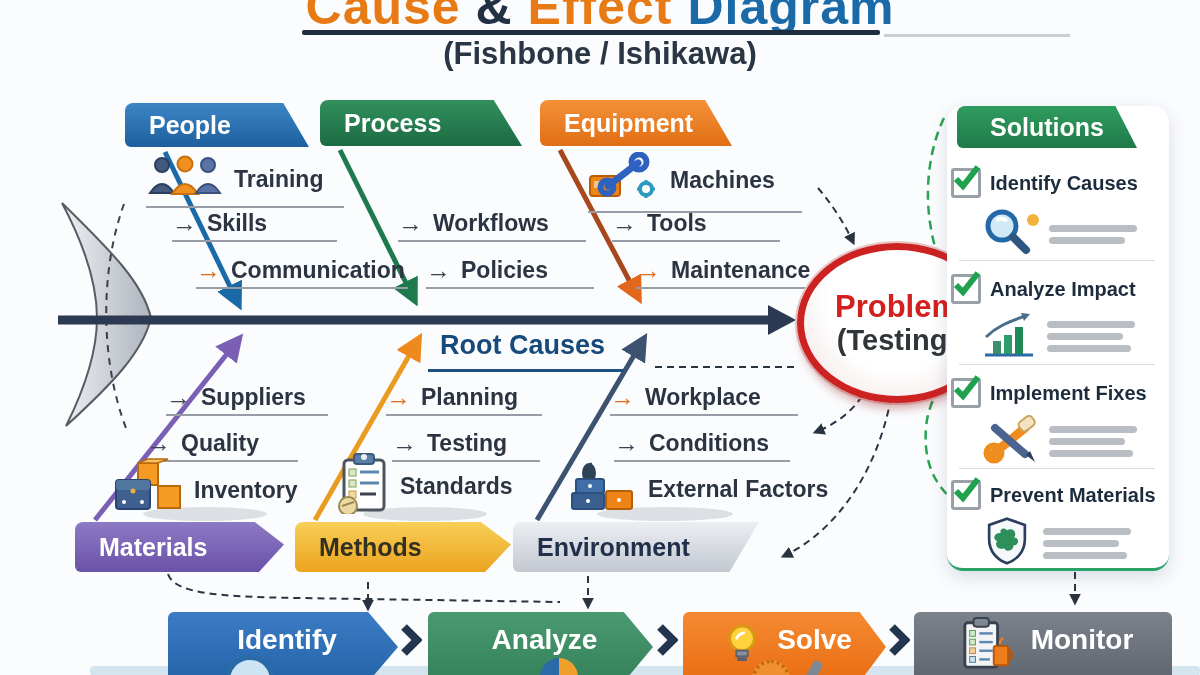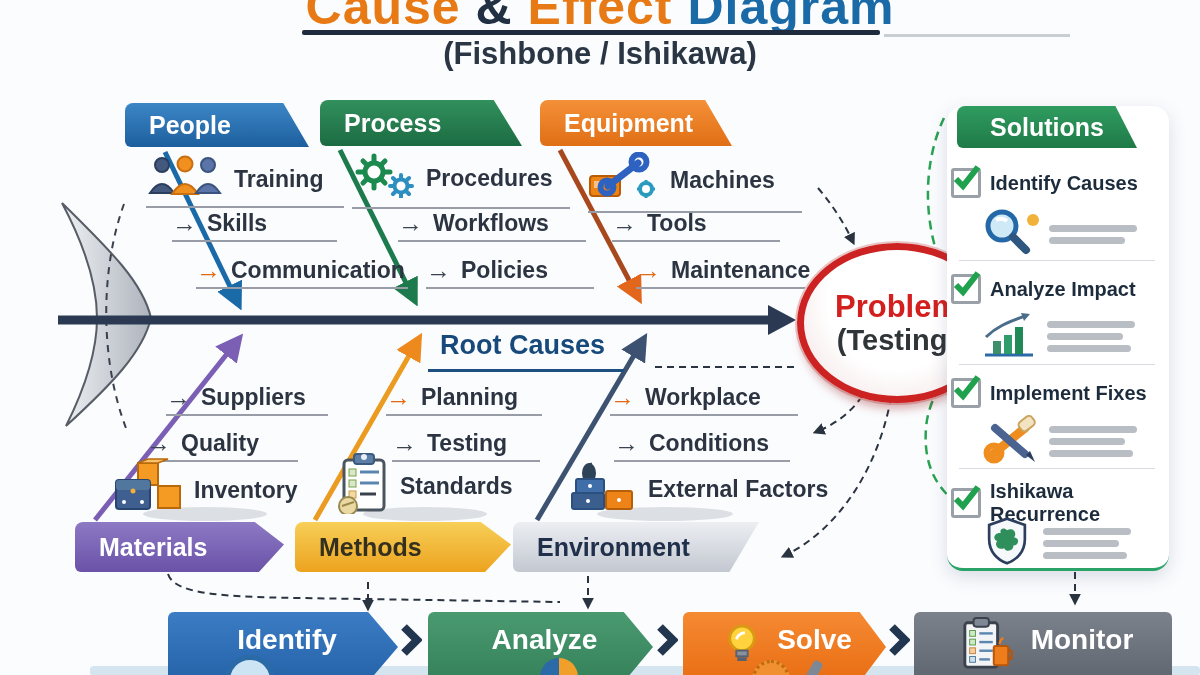--- a/index.html
+++ b/index.html
@@ -186,33 +186,20 @@
   </div>
   <div class="cause-row" style="left:172px;top:210px;width:165px">
     <span class="arrow dark">→</span>
     <span>Skills</span>
   </div>
   <div class="cause-row" style="left:196px;top:257px;width:212px">
     <span class="arrow orange">→</span>
     <span>Communication</span>
   </div>
 
-  <div class="cause-row" style="left:352px;top:152px;width:218px">
-    <span><svg width="64" height="46" viewBox="0 0 64 46">
-      <g stroke="#1c8a4f" stroke-width="5" fill="none" stroke-linecap="round">
-            <circle cx="22" cy="20" r="9" fill="#fff"></circle>
-        <path d="M22 4v5M22 31v5M6 20h5M33 20h5M11 9l4 4M33 9l-4 4M11 31l4-4M33 31l-4-4"></path>
-          </g>
-      <g stroke="#2c8fc0" stroke-width="4" fill="none" stroke-linecap="round">
-            <circle cx="49" cy="34" r="6.5" fill="#fff"></circle>
-        <path d="M49 23v4M49 41v4M38 34h4M56 34h4M41 26l3 3M57 26l-3 3M41 42l3-3M57 42l-3-3"></path>
-          </g>
-        </svg></span>
-    <span>Procedures</span>
-  </div>
   <div class="cause-row" style="left:398px;top:210px;width:188px">
     <span class="arrow dark">→</span>
     <span>Workflows</span>
   </div>
   <div class="cause-row" style="left:426px;top:257px;width:168px">
     <span class="arrow dark">→</span>
     <span>Policies</span>
   </div>
 
   <div class="cause-row" style="left:588px;top:152px;width:214px">
@@ -389,21 +376,21 @@
         </span>
     </div>
     <div class="sol-div" style="top:362px"></div>
 
     <div class="sol-label" style="top:374px">
       <span class="checkbox">
           <svg width="30" height="30">
             <polyline points="5,16 12,23 27,4" fill="none" stroke="#1fa14e" stroke-width="6"></polyline>
           </svg>
         </span>
-      <span>Ishikawa Recurrence</span>
+      <span>Prevent Materials</span>
     </div>
     <div class="sol-icon-row" style="top:410px">
       <span><svg width="52" height="50" viewBox="0 0 52 56">
         <path d="M26 3 L46 10 V26 C46 40 37 49 26 53 C15 49 6 40 6 26 V10 Z" fill="#f6f9fc" stroke="#2c3e5e" stroke-width="3"></path>
         <path d="M26 16 c6 -4 12 2 8 8 c6 0 6 9 -1 9 c1 6 -8 8 -10 3 c-6 3 -12 -3 -8 -8 c-6 -2 -3 -10 4 -9 c-2 -5 4 -7 7 -3 z" fill="#2f8f5b"></path>
           </svg></span>
       <span class="bars">
           <i class="b1"></i>
           <i class="b2"></i>
           <i class="b3"></i>

